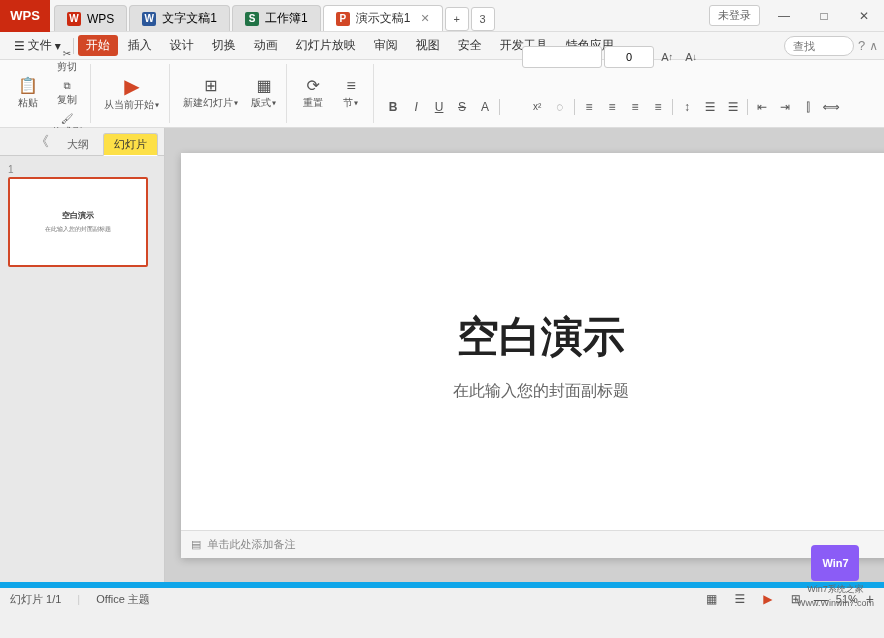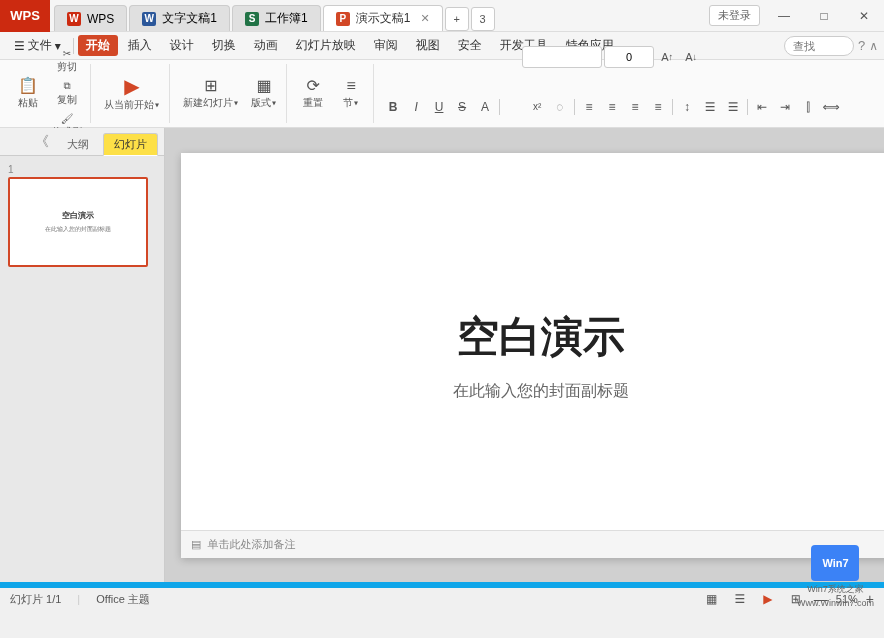--- a/index.html
+++ b/index.html
@@ -130,21 +130,20 @@
       border-radius: 3px;
       display: flex;
       align-items: center;
       gap: 3px;
       white-space: nowrap;
     }
     .menu-item.active {
       background: #d24726;
       color: white;
       border-radius: 3px;
-      font-weight: bold;
     }
     .menu-sep { width: 1px; height: 16px; background: #ccc; margin: 0 2px; }
     .menu-search {
       margin-left: auto;
       display: flex;
       align-items: center;
       gap: 4px;
     }
     .search-box {
       height: 20px;
@@ -406,21 +405,21 @@
       position: absolute;
       bottom: 30px;
       right: 10px;
       display: flex;
       flex-direction: column;
       align-items: center;
     }
     .watermark-logo {
       width: 48px;
       height: 36px;
-      background: #3b82f6;
+      background: #8b5cf6;
       border-radius: 4px;
       display: flex;
       align-items: center;
       justify-content: center;
       color: white;
       font-size: 11px;
       font-weight: bold;
     }
     .watermark-text {
       font-size: 9px;

